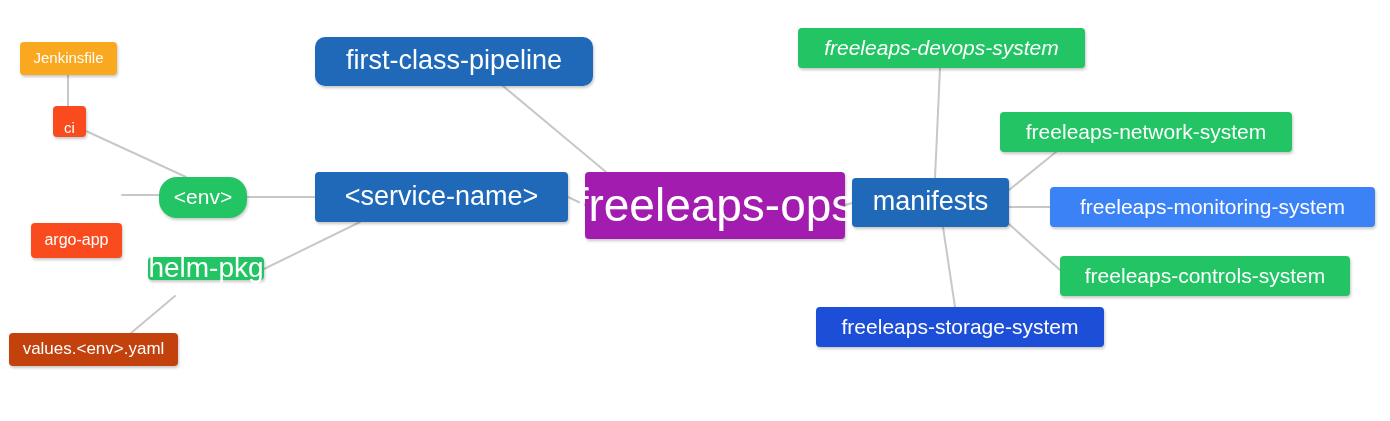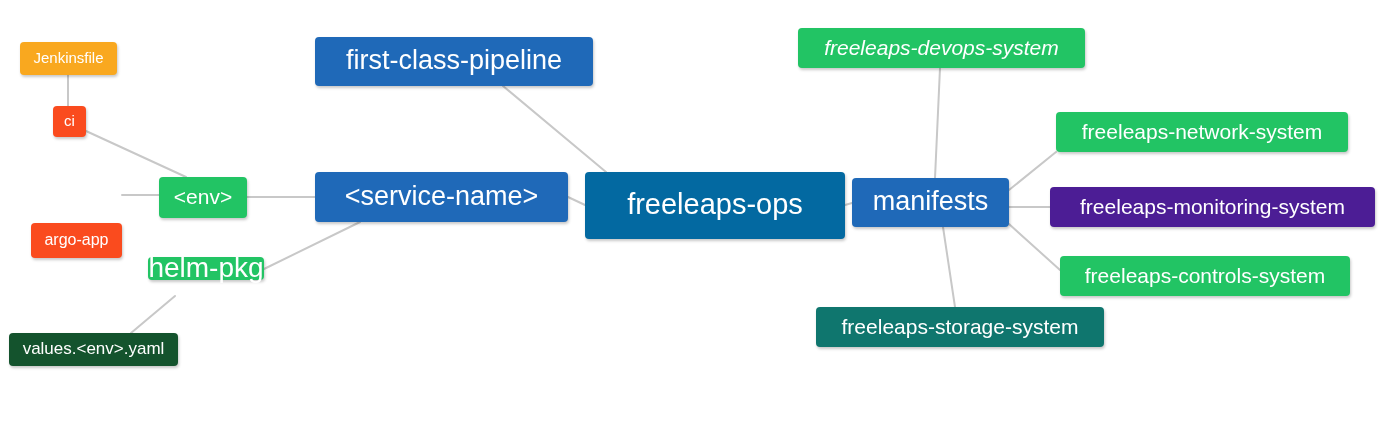--- a/index.html
+++ b/index.html
@@ -73,60 +73,60 @@
         <path class="edge" d="M 175 296 L 131 333" stroke="#c8c8c8"></path>
         <path class="edge" d="M 935 178 L 940 68" stroke="#c8c8c8"></path>
         <path class="edge" d="M 1009 190 L 1056 152" stroke="#c8c8c8"></path>
         <path class="edge" d="M 1009 207 L 1050 207" stroke="#c8c8c8"></path>
         <path class="edge" d="M 1009 224 L 1060 270" stroke="#c8c8c8"></path>
         <path class="edge" d="M 943 227 L 955 307" stroke="#c8c8c8"></path>
       </g>
   </svg>
 
   <div id="nodes-layer">
-      <div class="node" style="left: 585px; top: 172px; width: 260px; height: 67px; background: #0369a1; font-size: 29px;">
+      <div class="node" style="left: 585px; top: 172px; width: 260px; height: 67px; background: #a21caf; font-size: 46px;">
         <span class="node-label">freeleaps-ops</span>
       </div>
       <div class="node" style="left: 315px; top: 172px; width: 253px; height: 50px; background: rgb(31, 105, 184); font-size: 27px;">
         <span class="node-label">&lt;service-name&gt;</span>
       </div>
       <div class="node" style="left: 852px; top: 178px; width: 157px; height: 49px; background: rgb(31, 105, 184); font-size: 27px;">
         <span class="node-label">manifests</span>
       </div>
-      <div class="node" style="left: 315px; top: 37px; width: 278px; height: 49px; background: rgb(31, 105, 184); font-size: 27px;">
+      <div class="node" style="left: 315px; top: 37px; width: 278px; height: 49px; background: rgb(31, 105, 184); font-size: 27px; border-radius: 10px;">
         <span class="node-label">first-class-pipeline</span>
       </div>
-      <div class="node" style="left: 159px; top: 177px; width: 88px; height: 41px; background: rgb(34, 196, 100); font-size: 21px;">
+      <div class="node" style="left: 159px; top: 177px; width: 88px; height: 41px; background: rgb(34, 196, 100); font-size: 21px; border-radius: 18px;">
         <span class="node-label">&lt;env&gt;</span>
       </div>
       <div class="node" style="left: 148px; top: 257px; width: 116px; height: 23px; background: rgb(34, 196, 100); font-size: 28px;">
         <span class="node-label">helm-pkg</span>
       </div>
-      <div class="node" style="left: 53px; top: 106px; width: 33px; height: 31px; background: rgb(250, 75, 30); font-size: 15px;">
+      <div class="node" style="left: 53px; top: 106px; width: 33px; height: 31px; background: rgb(250, 75, 30); font-size: 15px; align-items: flex-end;">
         <span class="node-label">ci</span>
       </div>
       <div class="node" style="left: 20px; top: 26px; width: 97px; height: 33px; background: rgb(249, 168, 31); font-size: 15px; margin-top: 16px;">
         <span class="node-label">Jenkinsfile</span>
       </div>
       <div class="node" style="left: 31px; top: 179px; width: 91px; height: 35px; background: rgb(250, 75, 30); font-size: 16px; margin-top: 44px;">
         <span class="node-label">argo-app</span>
       </div>
-      <div class="node" style="left: 9px; top: 333px; width: 169px; height: 33px; background: #14532d; font-size: 17px;">
+      <div class="node" style="left: 9px; top: 333px; width: 169px; height: 33px; background: #c2410c; font-size: 17px;">
         <span class="node-label">values.&lt;env&gt;.yaml</span>
       </div>
       <div class="node" style="left: 798px; top: 28px; width: 287px; height: 40px; background: rgb(34, 196, 100); font-size: 21px; font-style: italic;">
         <span class="node-label">freeleaps-devops-system</span>
       </div>
-      <div class="node" style="left: 1056px; top: 112px; width: 292px; height: 40px; background: rgb(34, 196, 100); font-size: 21px;">
+      <div class="node" style="left: 1000px; top: 112px; width: 292px; height: 40px; background: rgb(34, 196, 100); font-size: 21px;">
         <span class="node-label">freeleaps-network-system</span>
       </div>
-      <div class="node" style="left: 1050px; top: 187px; width: 325px; height: 40px; background: #4c1d95; font-size: 21px;">
+      <div class="node" style="left: 1050px; top: 187px; width: 325px; height: 40px; background: #3b82f6; font-size: 21px;">
         <span class="node-label">freeleaps-monitoring-system</span>
       </div>
       <div class="node" style="left: 1060px; top: 256px; width: 290px; height: 40px; background: rgb(34, 196, 100); font-size: 21px;">
         <span class="node-label">freeleaps-controls-system</span>
       </div>
-      <div class="node" style="left: 816px; top: 307px; width: 288px; height: 40px; background: #0f766e; font-size: 21px;">
+      <div class="node" style="left: 816px; top: 307px; width: 288px; height: 40px; background: #1d4ed8; font-size: 21px;">
         <span class="node-label">freeleaps-storage-system</span>
       </div>
     </div>
 
 </div>
 
 </body></html>

